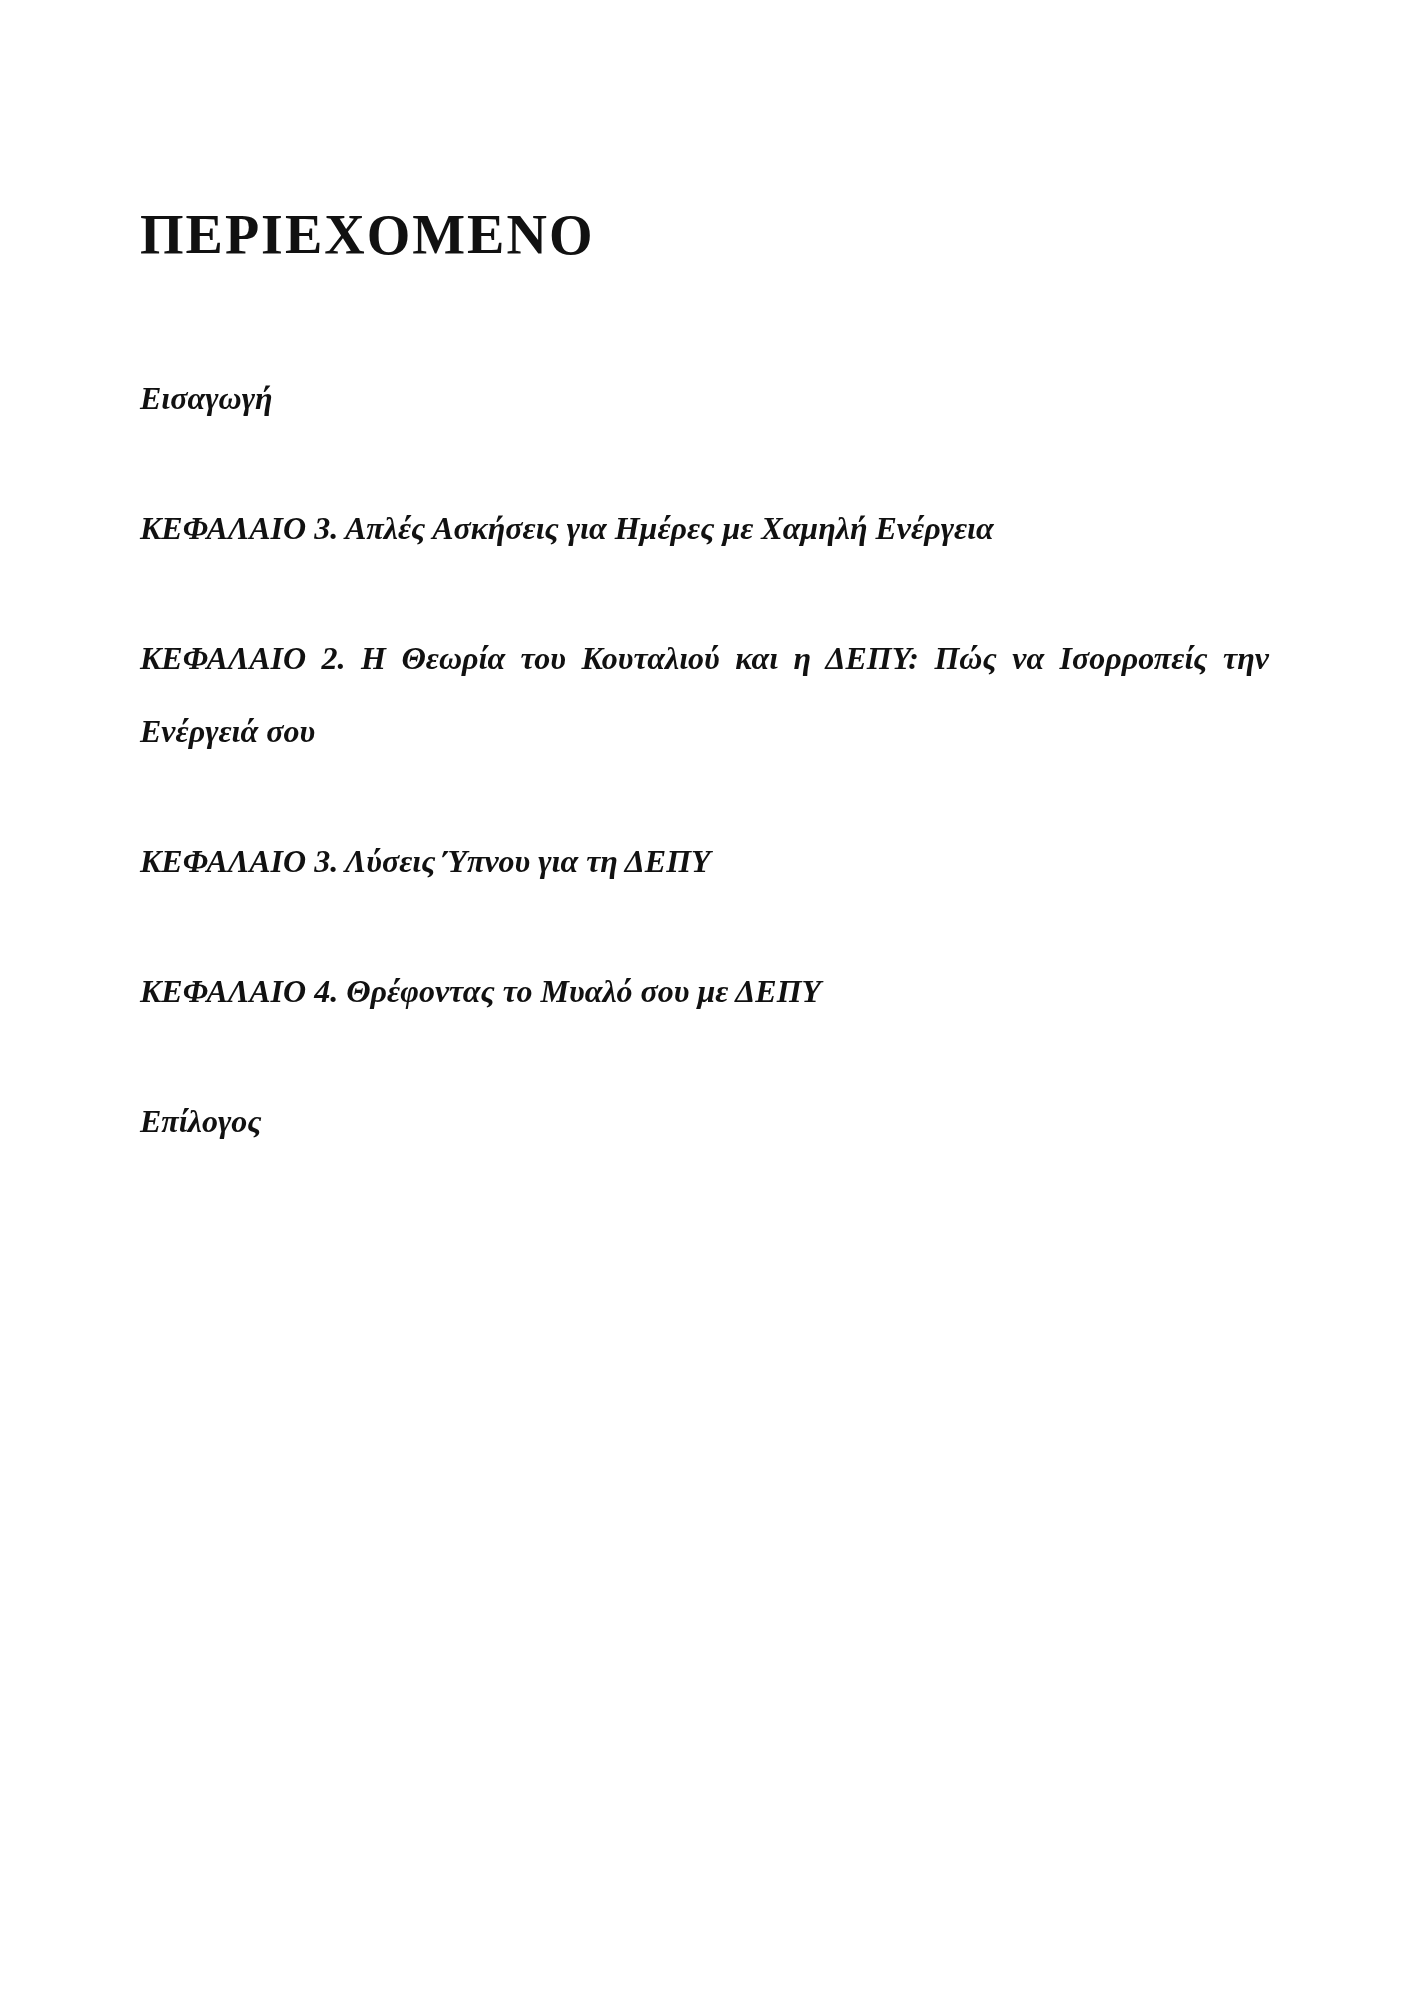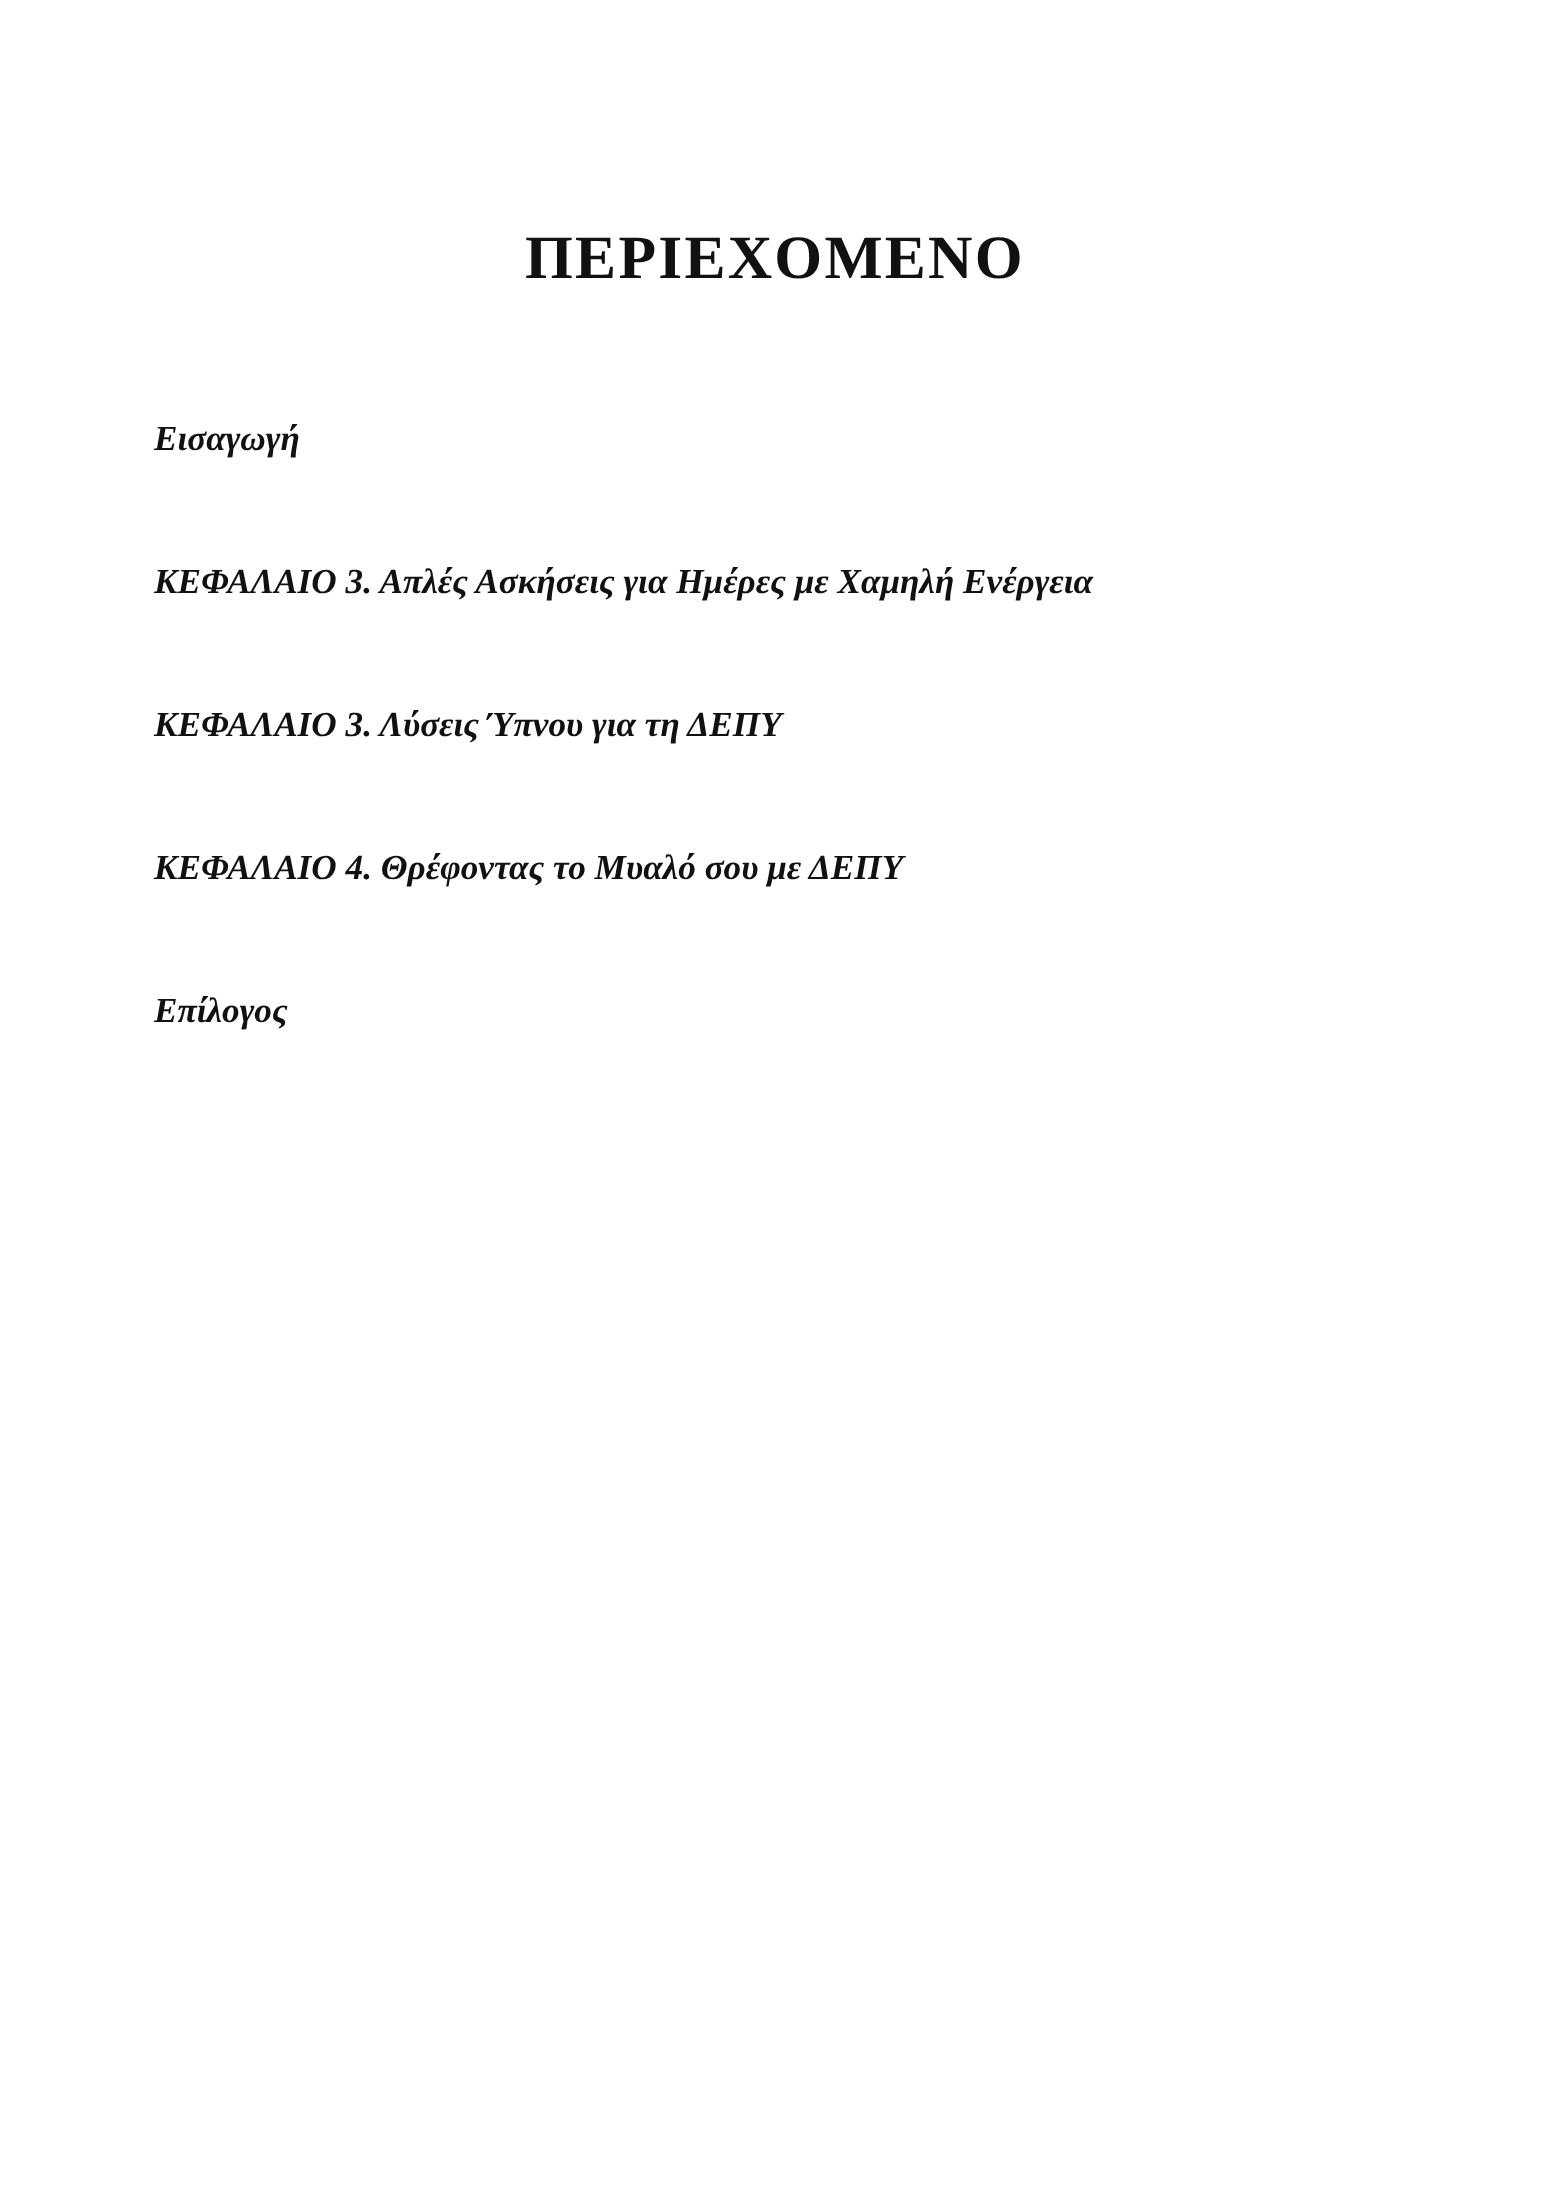--- a/index.html
+++ b/index.html
@@ -14,21 +14,21 @@
     margin: 0 auto;
     background: #ffffff;
     box-sizing: border-box;
     padding: 200px 140px 0 140px;
     font-family: "Liberation Serif", "DejaVu Serif", serif;
     color: #111111;
     overflow: hidden;
   }
   .toc-title {
     margin: 0 0 92px 0;
-    text-align: center;
+    text-align: left;
     font-size: 56px;
     line-height: 70px;
     font-weight: bold;
     letter-spacing: 2px;
   }
   .toc-entry {
     margin: 0 0 57px 0;
     font-size: 32px;
     line-height: 73px;
     font-weight: bold;
@@ -43,20 +43,21 @@
 </head>
 <body>
 
 <div class="page">
   <h1 class="toc-title">ΠΕΡΙΕΧΟΜΕΝΟ</h1>
 
   <p class="toc-entry">Εισαγωγή</p>
 
   <p class="toc-entry">ΚΕΦΑΛΑΙΟ 3. Απλές Ασκήσεις για Ημέρες με Χαμηλή Ενέργεια</p>
 
+  <p class="toc-entry">ΚΕΦΑΛΑΙΟ 2. Η Θεωρία του Κουταλιού και η ΔΕΠΥ: Πώς να Ισορροπείς την Ενέργειά σου</p>
 
   <p class="toc-entry">ΚΕΦΑΛΑΙΟ 3. Λύσεις Ύπνου για τη ΔΕΠΥ</p>
 
   <p class="toc-entry">ΚΕΦΑΛΑΙΟ 4. Θρέφοντας το Μυαλό σου με ΔΕΠΥ</p>
 
 
 
   <p class="toc-entry">Επίλογος</p>
 </div>
 

